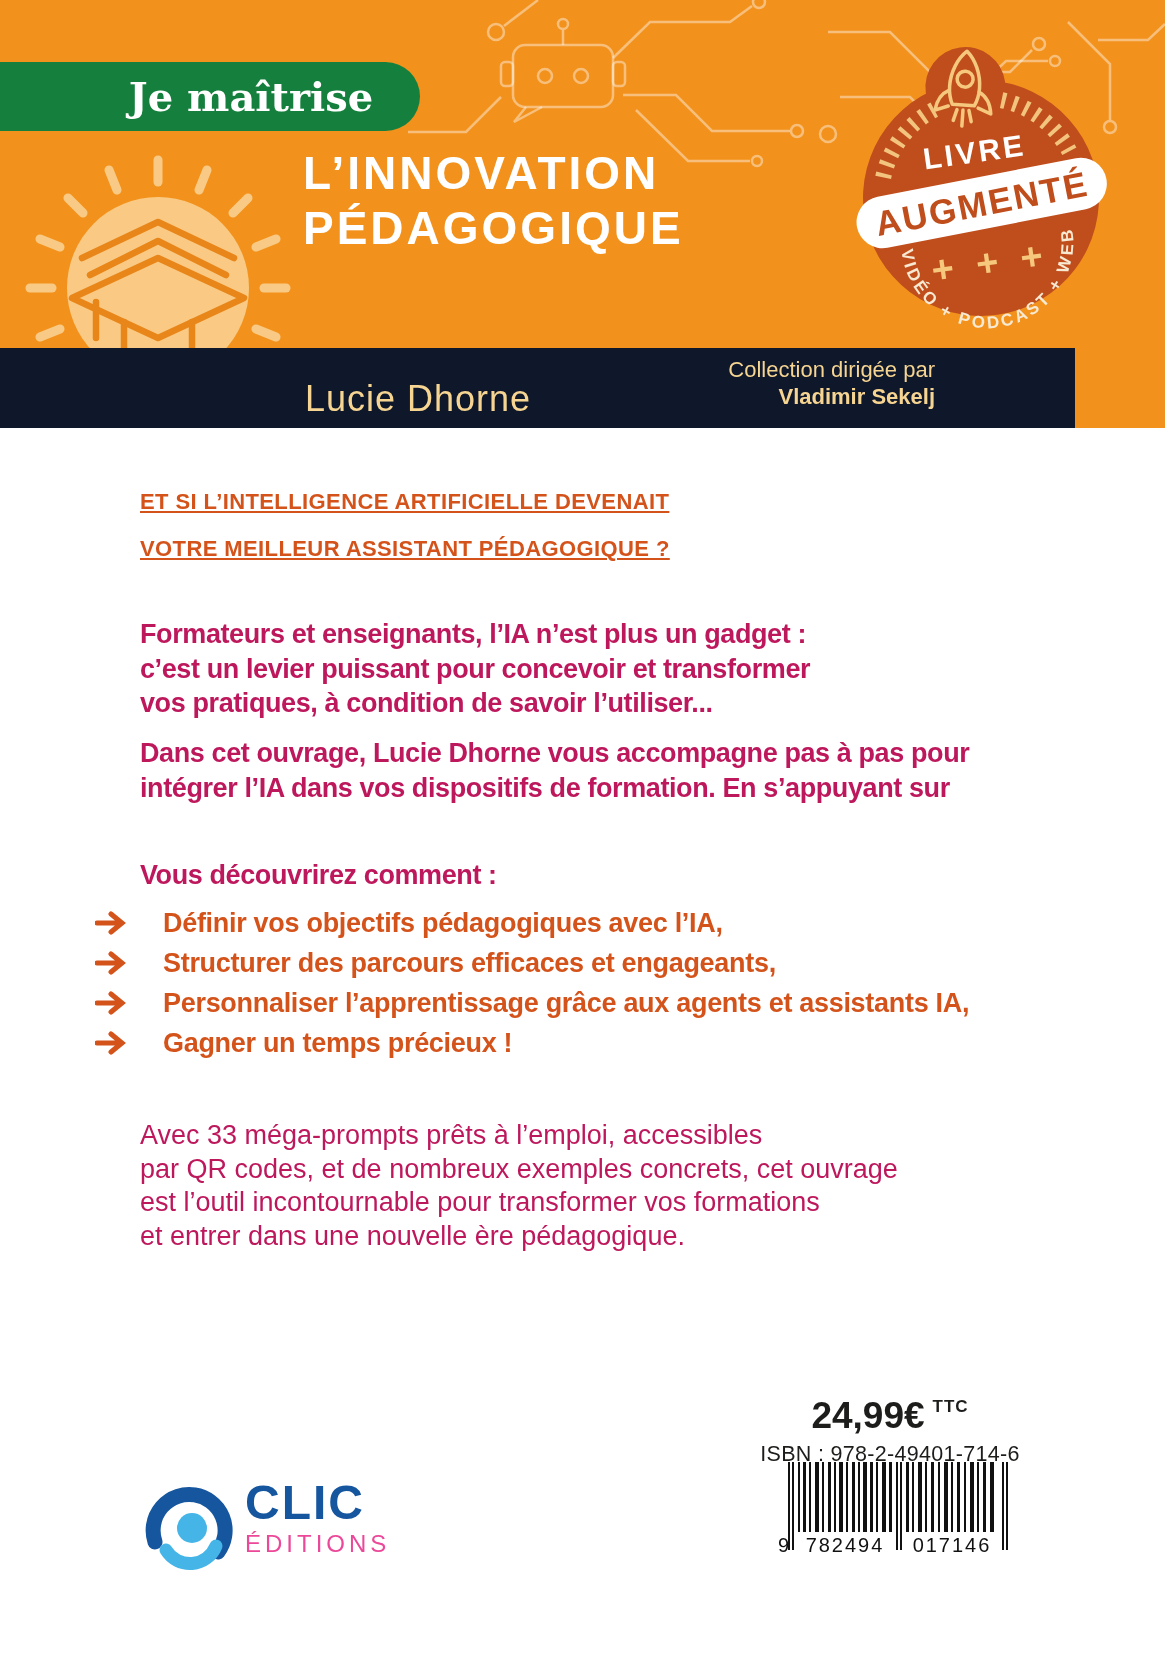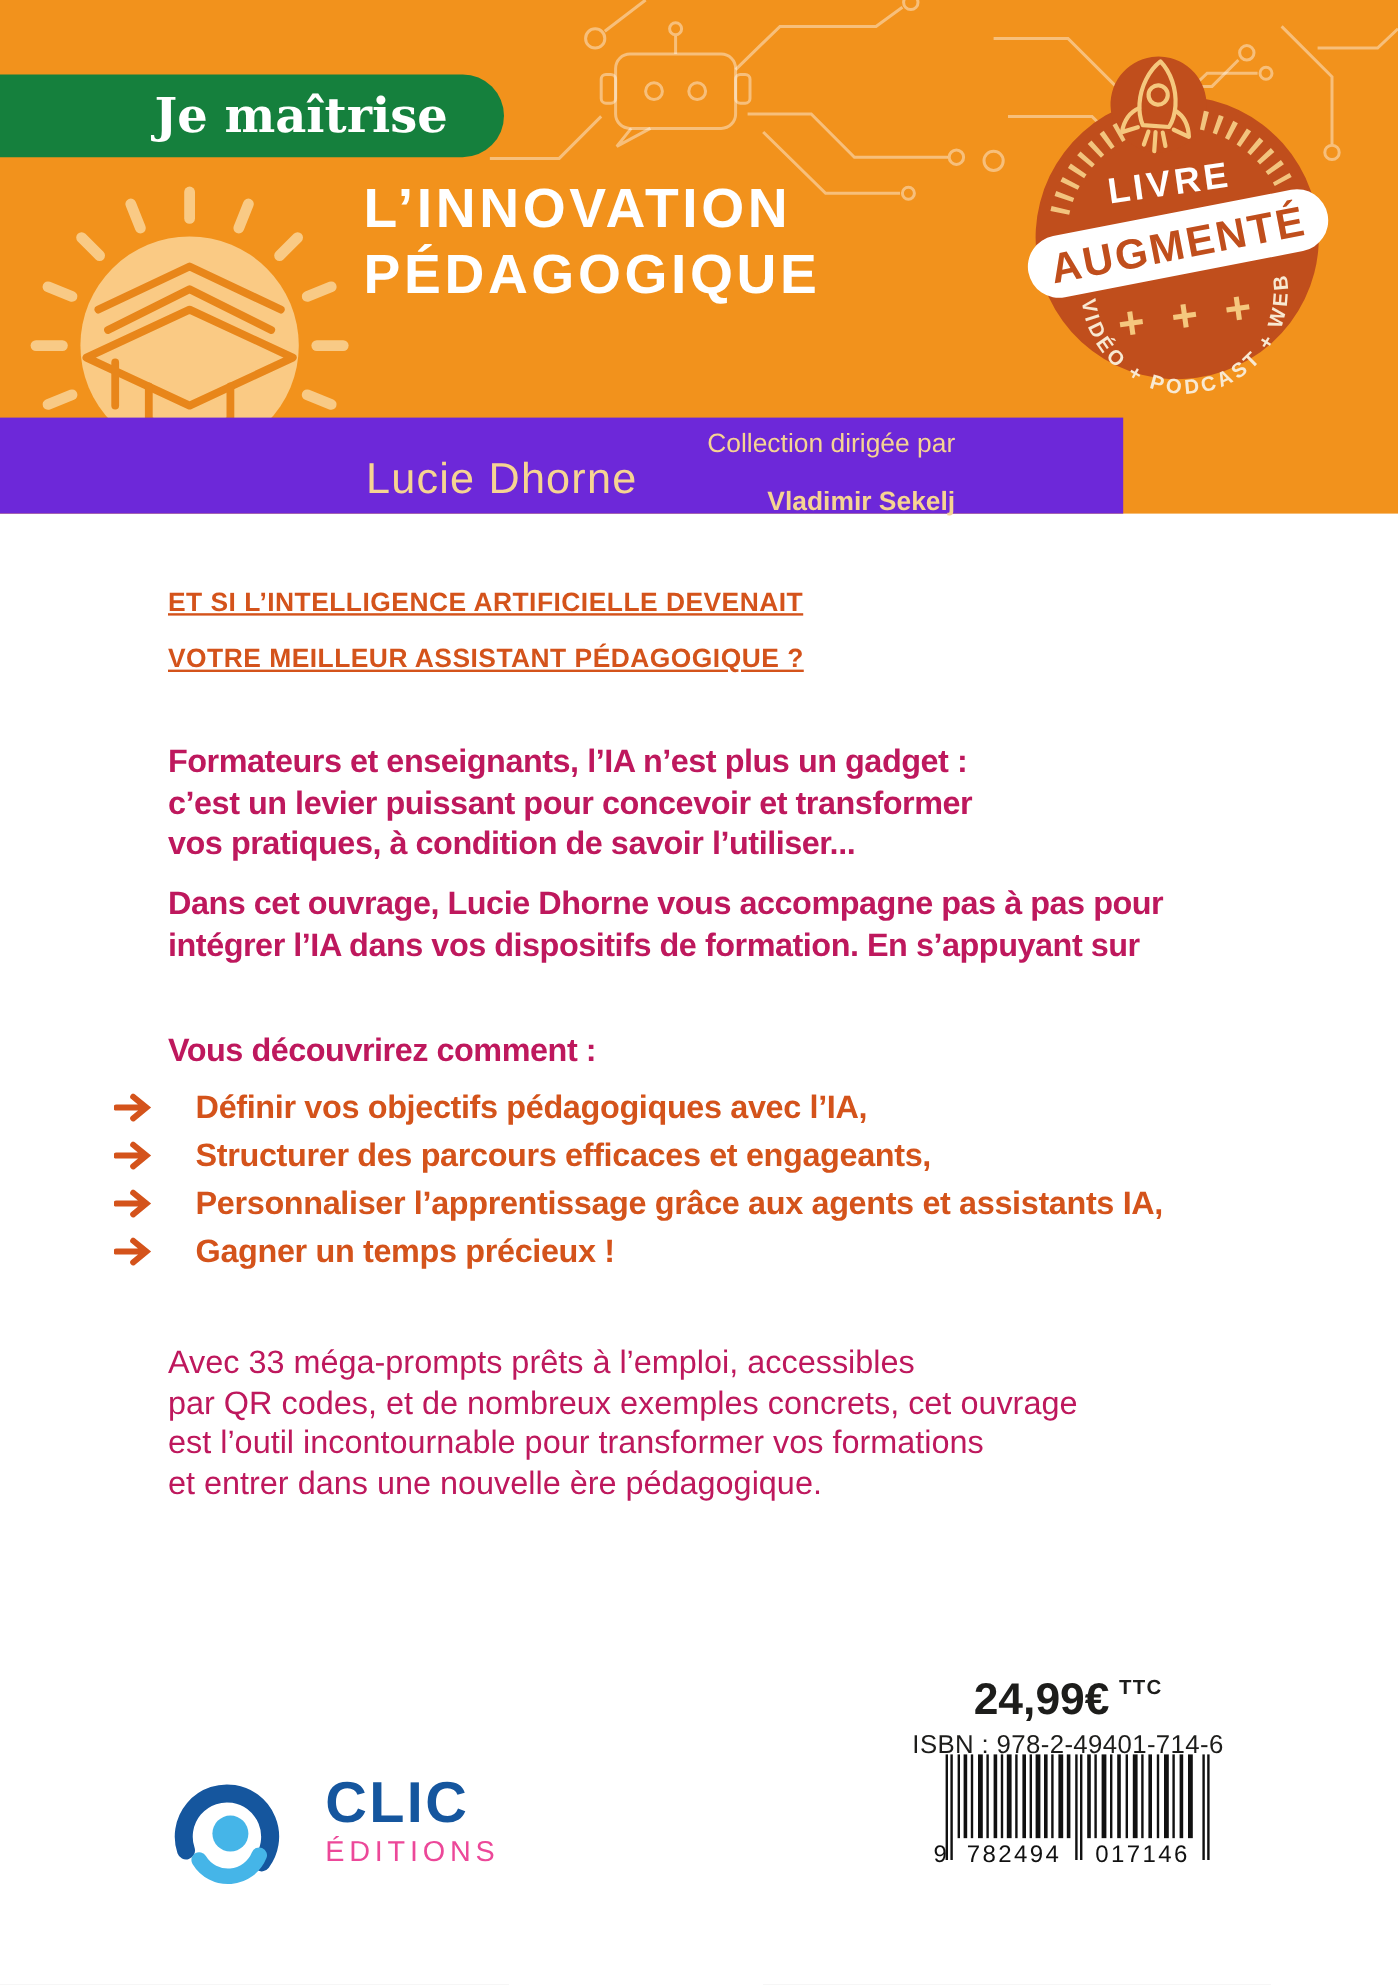--- a/index.html
+++ b/index.html
@@ -8,45 +8,45 @@
   
   .header{position:absolute;left:0;top:0;width:1165px;height:428px;background:#F2921C;}
   .circuits{position:absolute;left:408px;top:0;}
   .series-pill{position:absolute;left:0;top:62px;width:420px;height:69px;background:#15803d;
         border-radius:0 35px 35px 0;display:flex;align-items:center;justify-content:center;
         padding-left:82px;box-sizing:border-box;}
   .series-pill span{font-family:"DejaVu Serif",serif;font-weight:700;font-size:40px;color:#ffffff;}
   .suncap{position:absolute;left:18px;top:140px;}
   .title{position:absolute;left:303px;top:146px;color:#ffffff;font-weight:800;
         font-size:46px;line-height:55px;letter-spacing:3px;}
-  .band{position:absolute;left:0;top:348px;width:936px;height:80px;background:#6d28d9;}
+  .band{position:absolute;left:0;top:348px;width:1075px;height:80px;background:#0f172a;}
   .author{position:absolute;left:305px;top:30px;font-size:36px;font-weight:500;color:#F6D492;letter-spacing:1px;}
   .collection{position:absolute;right:140px;top:8px;text-align:right;color:#F6D492;font-size:22px;line-height:27px;}
-  .collection .dir{font-weight:700;margin-top:21px;}
+  .collection .dir{font-weight:700;}
   .stamp{position:absolute;left:848px;top:38px;}
   
   .headline{position:absolute;left:140px;top:478px;color:#D4531B;font-weight:800;
         font-size:22px;line-height:47px;letter-spacing:0.4px;text-decoration:underline;}
   .para{position:absolute;left:140px;color:#be185d;font-size:27px;line-height:34.5px;
         font-weight:700;letter-spacing:-0.4px;}
   .p1{top:617px;}
   .p2{top:736px;}
   .discover{top:858px;}
   .p3{top:1119px;font-weight:400;letter-spacing:0px;line-height:33.5px;}
   .bullets{position:absolute;left:95px;top:903px;}
   .bullet{display:flex;align-items:center;height:40px;gap:20px;}
   .bullet .arr{flex:0 0 auto;margin-right:12px;display:block;}
   .bullet span{color:#D4531B;font-weight:700;font-size:27px;letter-spacing:-0.3px;}
   
   .pricebox{position:absolute;left:720px;top:1395px;width:340px;text-align:center;color:#1D1D1B;}
   .price{font-size:37px;font-weight:700;}
   .ttc{font-size:17px;font-weight:600;vertical-align:16px;letter-spacing:1px;margin-left:8px;}
   .isbn{font-size:21.5px;margin-top:5px;letter-spacing:0.3px;}
   .barcode{position:absolute;left:778px;top:1460px;}
-  .publisher{position:absolute;left:140px;top:1478px;display:flex;align-items:flex-start;gap:36px;}
+  .publisher{position:absolute;left:140px;top:1478px;display:flex;align-items:flex-start;gap:10px;}
   .pub-text{display:flex;flex-direction:column;}
   .pub-name{font-size:48px;font-weight:800;color:#15569E;letter-spacing:2px;line-height:50px;}
   .pub-sub{font-size:24px;font-weight:500;color:#ec4899;letter-spacing:4px;margin-top:2px;}
 </style>
 </head>
 <body>
 
 <div class="page">
 
   <div class="header">

